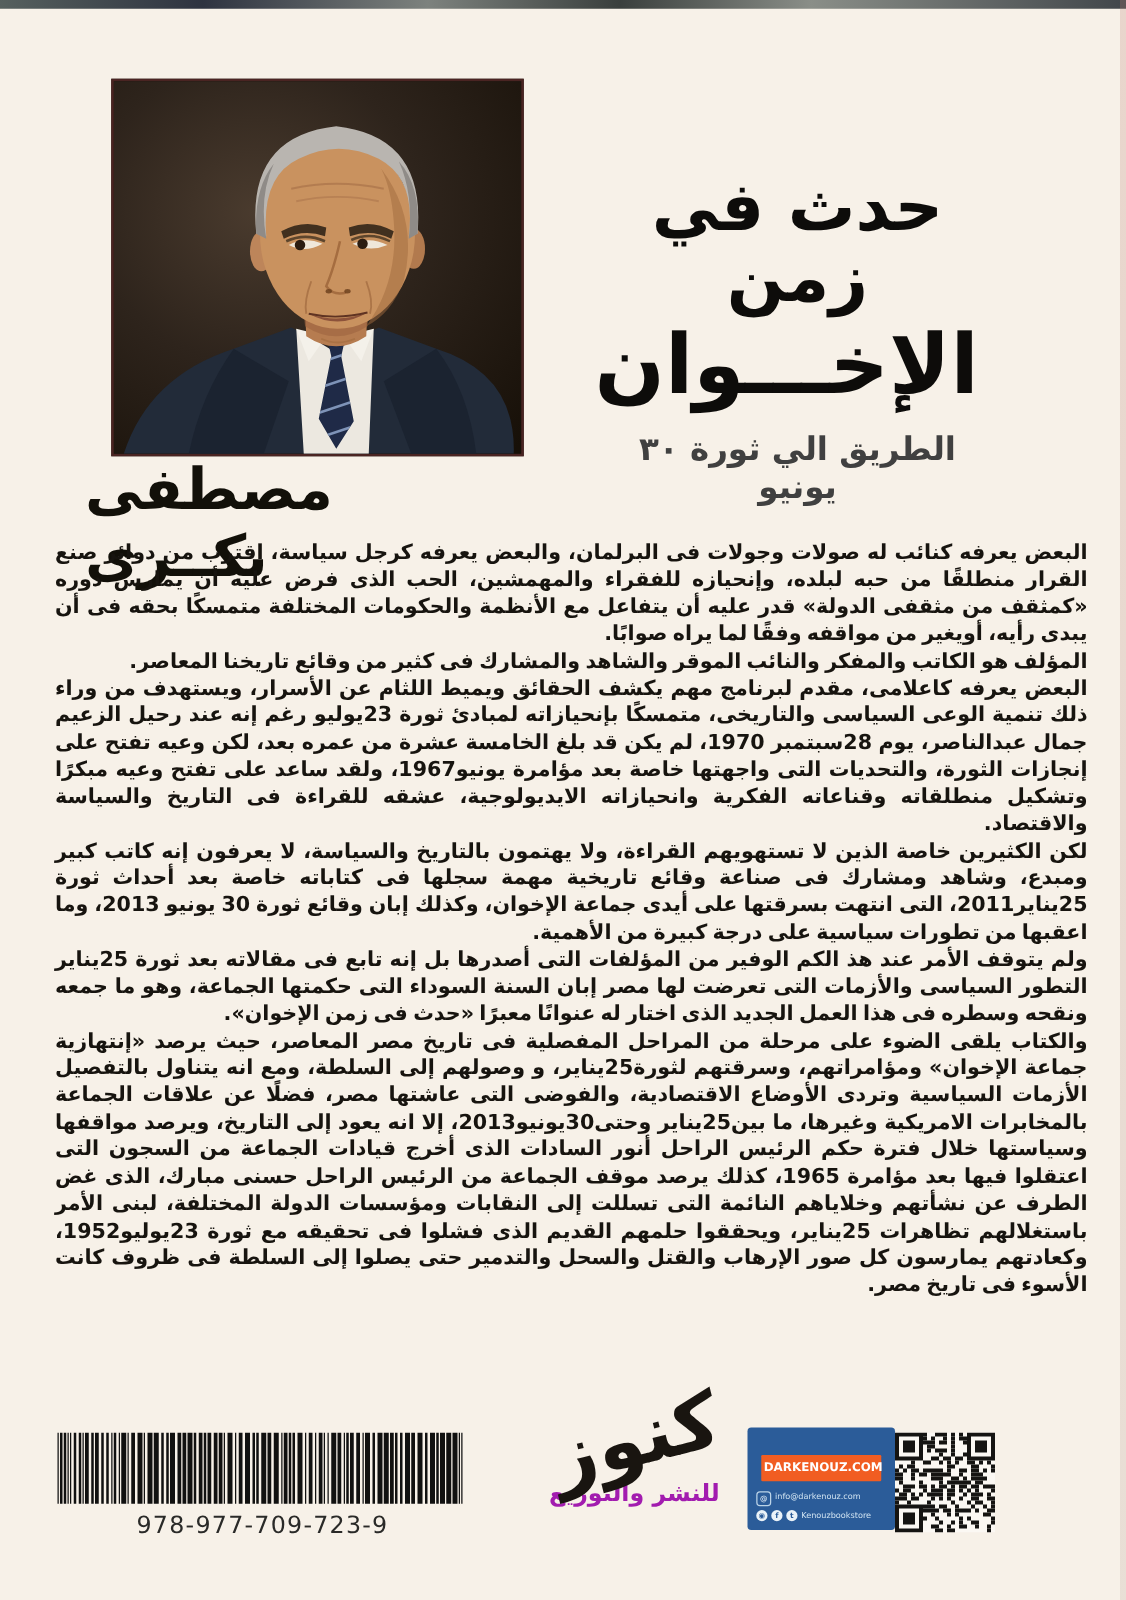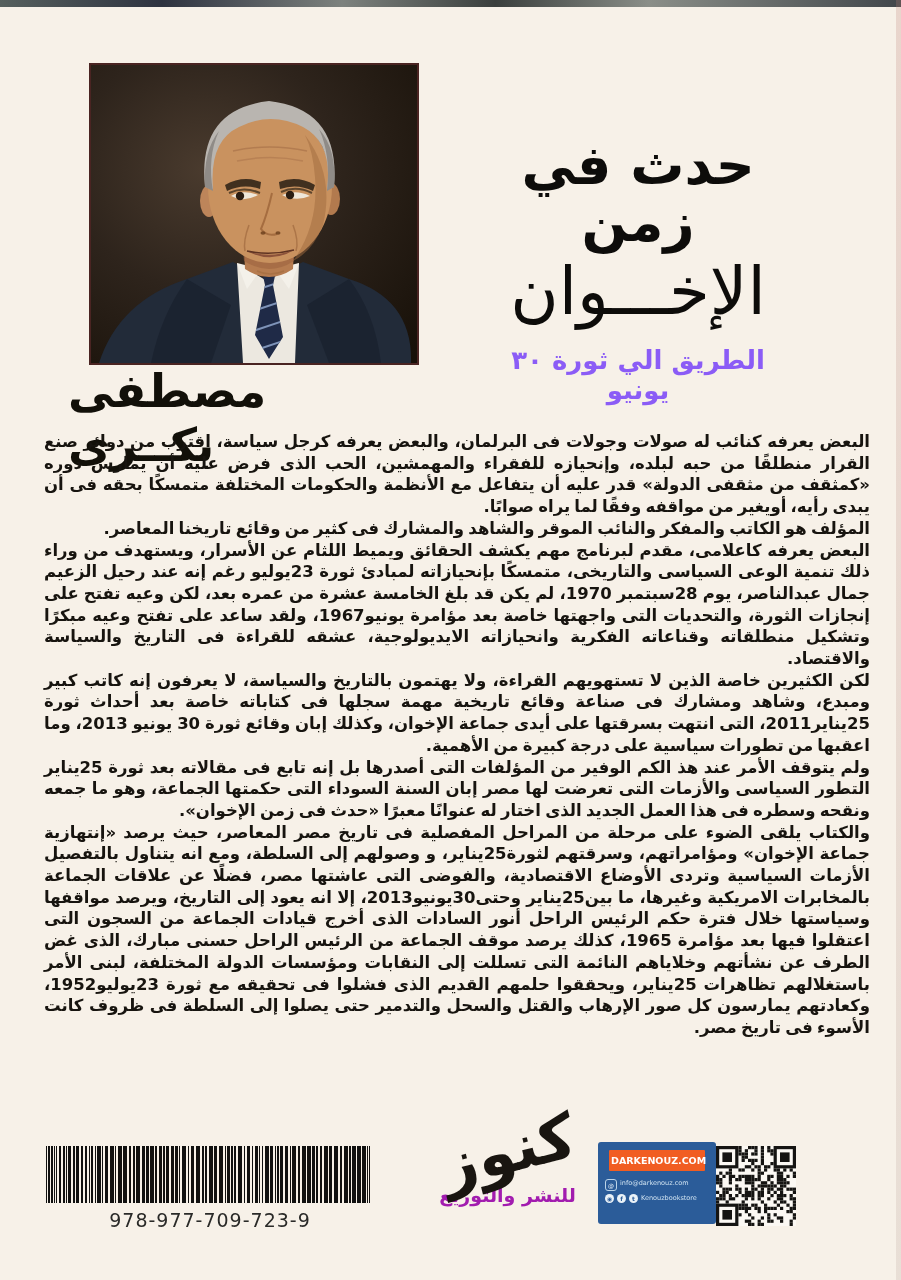--- a/index.html
+++ b/index.html
@@ -24,22 +24,22 @@
   .photo-frame{
     position:absolute;left:89px;top:63px;width:326px;height:298px;
     border:2px solid #4a2422;box-sizing:content-box;background:#1d150f;
   }
   .photo-frame svg{display:block;}
   .title-block{
     position:absolute;top:138px;right:118px;width:290px;
     direction:rtl;text-align:center;color:#0d0c0a;
   }
   .title-line1{font-size:54px;font-weight:bold;line-height:1.05;text-align:center;}
-  .title-line2{font-size:66px;font-weight:normal;line-height:1.0;margin-top:8px;}
-  .subtitle{font-size:26px;font-weight:bold;margin-top:20px;color:#8b5cf6;}
+  .title-line2{font-size:66px;font-weight:bold;line-height:1.0;margin-top:8px;}
+  .subtitle{font-size:26px;font-weight:bold;margin-top:20px;color:#404040;}
   .author-name{
     position:absolute;left:68px;top:364px;width:354px;
     direction:rtl;text-align:left;
     font-size:46px;font-weight:bold;color:#121009;
   }
   .body-text{
     position:absolute;left:44px;top:431px;width:826px;
     direction:rtl;text-align:justify;
     font-size:16.5px;line-height:21.7px;font-weight:bold;
     color:#17140f;word-spacing:-1.5px;
@@ -60,21 +60,21 @@
   .publisher-name{
     display:inline-block;font-size:62px;font-weight:bold;color:#191510;
     transform:rotate(-14deg);line-height:1;
   }
   .publisher-tagline{
     font-size:19px;font-weight:bold;color:#a21caf;margin-top:2px;
   }
   .badge{
     position:absolute;left:598px;top:1142px;width:118px;height:82px;
     background:#2b5c99;border-radius:3px;box-sizing:border-box;
-    padding:6px 5px 4px 5px;color:#d9e8f4;
+    padding:20px 5px 4px 5px;color:#d9e8f4;
   }
   .badge-orange{
     width:92px;margin:2px auto 8px auto;background:#f15d22;
     color:#ffffff;font-weight:bold;font-size:9.5px;text-align:center;
     padding:5px 2px;border-radius:1px;
   }
   .badge-row{
     display:flex;gap:3px;font-size:6.5px;
     margin:3px 2px 0 2px;color:#cfe2f1;white-space:nowrap;
   }

